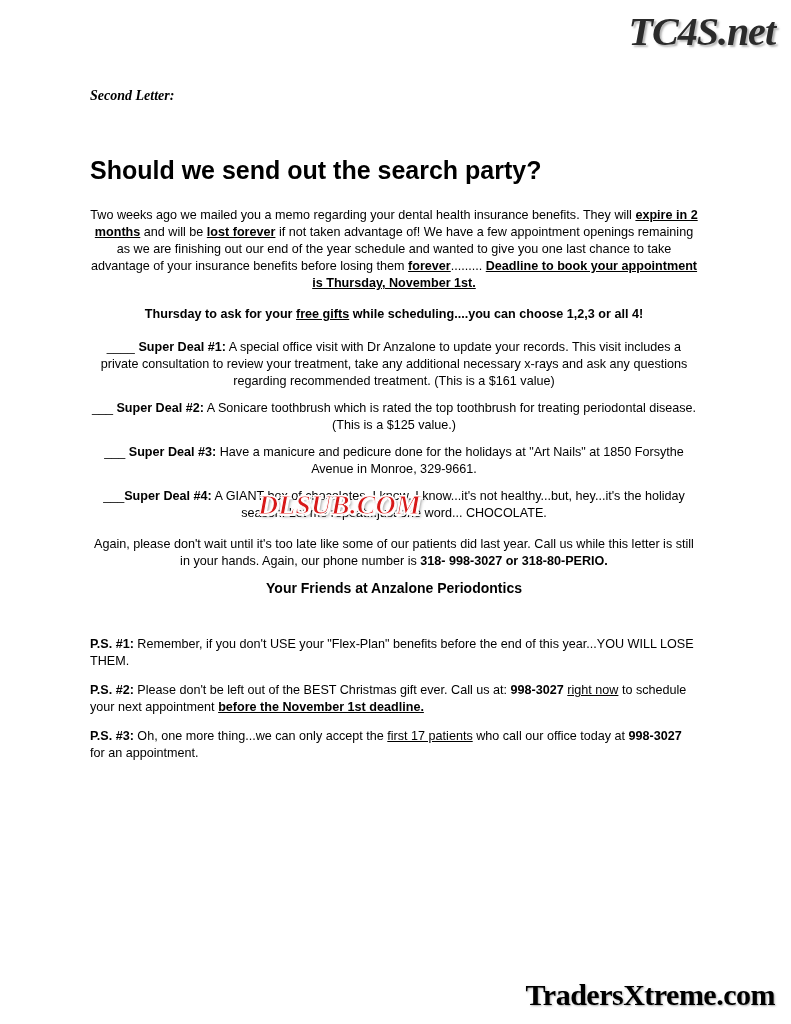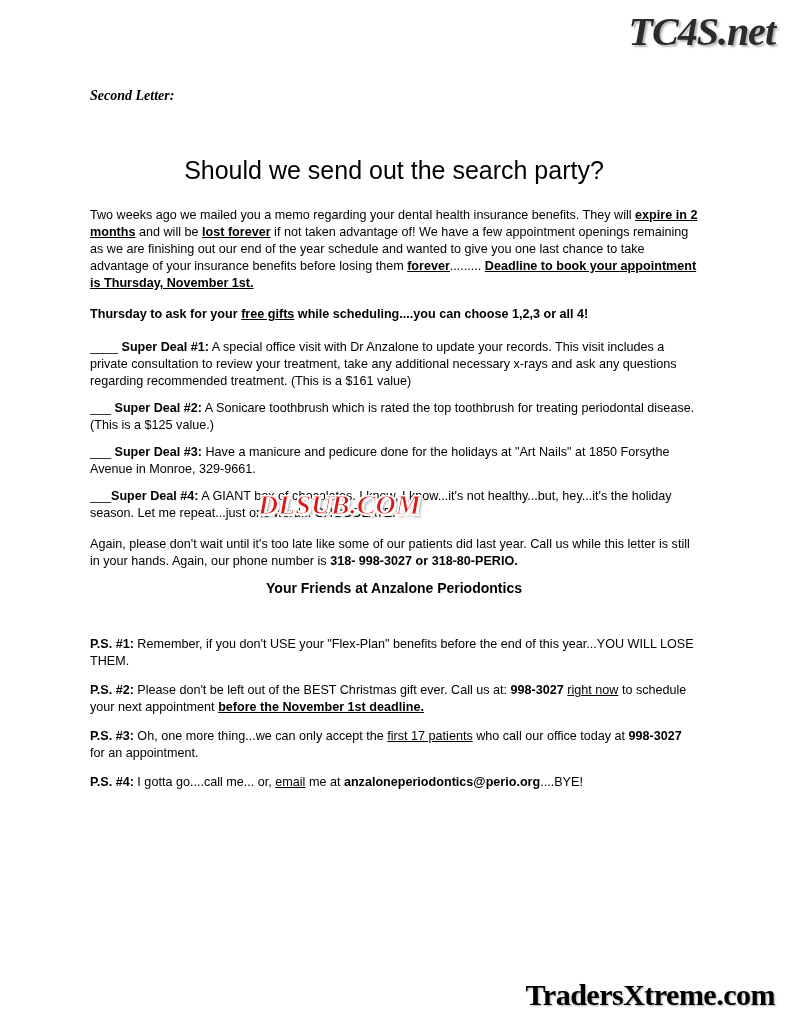--- a/index.html
+++ b/index.html
@@ -69,33 +69,33 @@
 
   .label-second {
     font-family: "Liberation Serif", serif;
     font-weight: bold;
     font-size: 14px;
     margin-bottom: 52px;
     font-style: italic;
   }
 
   h1.headline {
-    text-align: center;
+    text-align: left;
     font-family: "Liberation Sans", sans-serif;
     font-size: 25px;
-    font-weight: normal;
+    font-weight: bold;
     margin: 0 0 22px 0;
     letter-spacing: 0px;
   }
 
   p.body {
     font-size: 12.6px;
     line-height: 1.35;
     margin: 0 0 10px 0;
-    text-align: left;
+    text-align: center;
   }
   b { font-weight: bold; }
   u { text-decoration: underline; }
   .sincerely {
     text-align: center;
     font-weight: bold;
     font-size: 12.6px;
     margin: 18px 0 22px 0;
   }
   .signoff {
@@ -139,20 +139,19 @@
     <p class="body" style="margin-top:14px;"><span>    Again, please don't wait until it's too late like some of our patients did last year. Call us while this letter is still in your hands. Again, our phone number is </span><b>318- 998-3027 or 318-80-PERIO.</b></p>
 
     <div class="signoff">Your Friends at Anzalone Periodontics</div>
 
     <p class="ps"><b>P.S. #1:</b><span>   Remember, if you don't USE your "Flex-Plan" benefits before the end of this    year...YOU WILL LOSE THEM.</span></p>
 
     <p class="ps"><b>P.S. #2:</b><span> Please don't be left out of the BEST Christmas gift ever. Call us at: </span><b>998-3027</b><span> </span><u>right now</u><span> to schedule your next appointment </span><b><u>before the November 1st deadline.</u></b></p>
 
     <p class="ps"><b>P.S.  #3:</b><span> Oh, one more thing...we can only accept the </span><u>first 17 patients</u><span> who call our office today at </span><b>998-3027</b><span> for an appointment.</span></p>
 
-    <p class="ps"><b>P.S.  #4:</b><span> I gotta go....call me... or, </span><u>email</u><span> me at </span><b>anzaloneperiodontics@perio.org</b><span>....BYE!</span></p>
 
   </div>
 
   <div class="wm-center">DLSUB.COM</div>
   <div class="wm-bottom">TradersXtreme.com</div>
 
 </div>
 
 </body></html>

